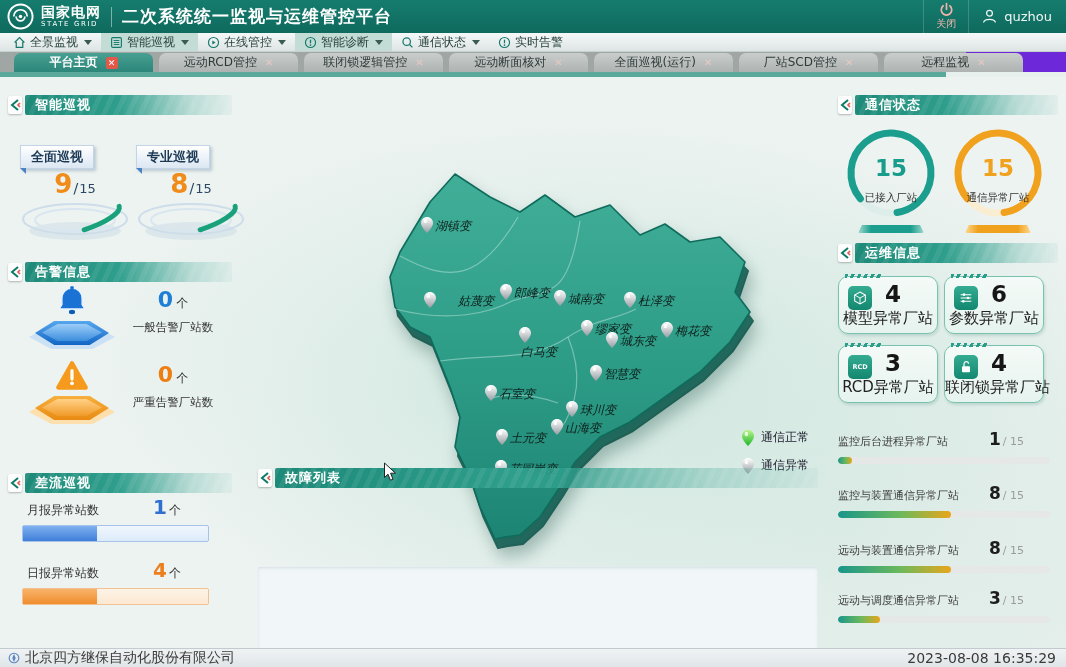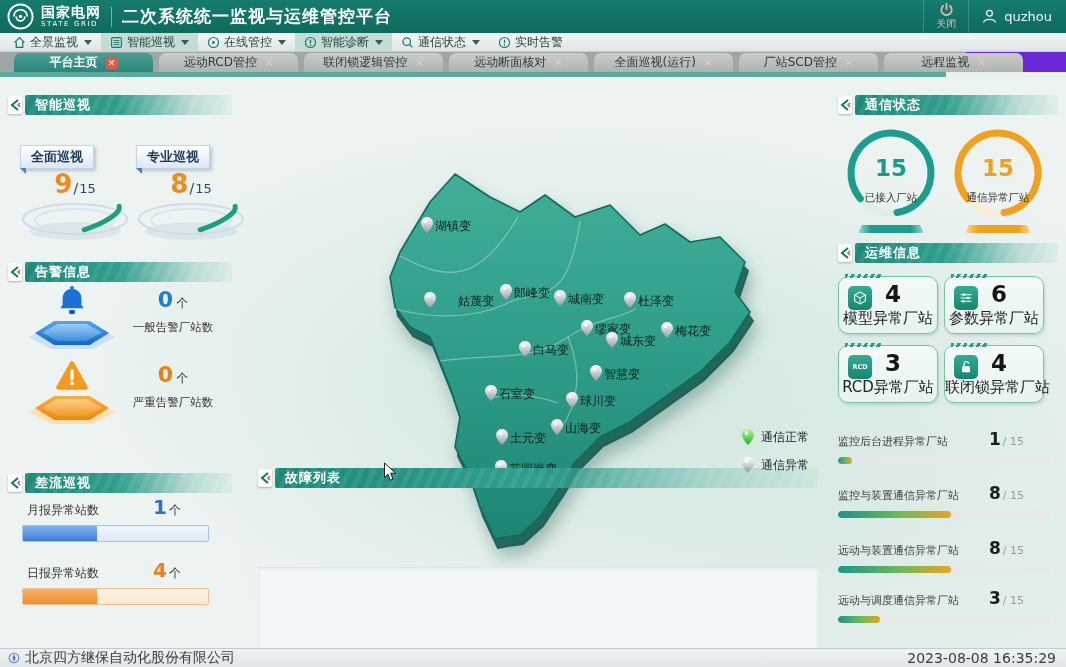--- a/index.html
+++ b/index.html
@@ -102,24 +102,24 @@
   .diff-track.blue-b { border:1px solid #a7c3ea; background:linear-gradient(180deg,#f0f6fd,#dcebfb); }
   .diff-track.orange-b { border:1px solid #f2c091; background:linear-gradient(180deg,#fdf3e6,#fde8d2); }
   .diff-fill { height:100%; }
   .blue-b .diff-fill { background:linear-gradient(180deg,#7fb1f0,#3f7fd8); }
   .orange-b .diff-fill { background:linear-gradient(180deg,#f8b36a,#ef8d2e); }
 
   
   .map-panel { position:absolute; left:250px; top:84px; width:575px; height:392px; }
   .map-svg { position:absolute; left:0; top:0; filter:drop-shadow(4px 10px 8px rgba(30,80,70,.35)); }
   .stations { position:absolute; inset:0; }
-  .pin { position:absolute; display:flex; align-items:flex-start; transform:translate(-6px,-15px); cursor:pointer; }
+  .pin { position:absolute; display:flex; align-items:flex-start; transform:translate(-6px,-15px); cursor:pointer;font-style:italic; }
   .pin-label { margin-left:2px; margin-top:1px; font-size:12px; color:#0e1f1b; white-space:nowrap; }
   .legend { position:absolute; left:492px; top:268px; }
-  .legend-row { display:flex; align-items:flex-start; gap:7px; margin-bottom:11px; }
+  .legend-row { display:flex; align-items:center; gap:7px; margin-bottom:11px; }
   .legend-label { font-size:12px; color:#223; }
 
   
   .cgauge { position:absolute; width:96px; height:120px; text-align:center; }
   .cg-num { position:absolute; left:0; top:30px; width:96px; font-size:23px; font-weight:bold; }
   .cg-num.teal { color:#189c8b; } .cg-num.orange { color:#f0a11e; }
   .cg-label { position:absolute; left:-6px; top:66px; width:108px; font-size:10.5px; color:#333; }
   .cg-base { position:absolute; left:15px; top:100px; width:66px; height:8px; border-radius:2px;
     clip-path:polygon(6% 0,94% 0,100% 100%,0 100%); }
   .cg-base.teal { background:linear-gradient(90deg,#9fd9cf,#1b9e8d 20%,#1b9e8d 80%,#9fd9cf); }
@@ -445,21 +445,21 @@
             </svg>
             <span class="pin-label">城南变</span>
           </div>
           <div class="pin" style="left: 380px; top: 146px;">
             <svg width="12" height="16" viewBox="0 0 12 16">
               <path d="M6 0C2.7 0 0 2.7 0 6c0 4.2 6 10 6 10s6-5.8 6-10C12 2.7 9.3 0 6 0z" fill="url(#gradPin)"></path>
               <ellipse cx="4.4" cy="4" rx="1.8" ry="2.2" fill="rgba(255,255,255,.85)"></ellipse>
             </svg>
             <span class="pin-label">杜泽变</span>
           </div>
-          <div class="pin" style="left: 275px; top: 195px;">
+          <div class="pin" style="left: 275px; top: 181px; flex-direction: column;">
             <svg width="12" height="16" viewBox="0 0 12 16">
               <path d="M6 0C2.7 0 0 2.7 0 6c0 4.2 6 10 6 10s6-5.8 6-10C12 2.7 9.3 0 6 0z" fill="url(#gradPin)"></path>
               <ellipse cx="4.4" cy="4" rx="1.8" ry="2.2" fill="rgba(255,255,255,.85)"></ellipse>
             </svg>
             <span class="pin-label">白马变</span>
           </div>
           <div class="pin" style="left: 337px; top: 174px;">
             <svg width="12" height="16" viewBox="0 0 12 16">
               <path d="M6 0C2.7 0 0 2.7 0 6c0 4.2 6 10 6 10s6-5.8 6-10C12 2.7 9.3 0 6 0z" fill="url(#gradPin)"></path>
               <ellipse cx="4.4" cy="4" rx="1.8" ry="2.2" fill="rgba(255,255,255,.85)"></ellipse>
@@ -487,21 +487,21 @@
             </svg>
             <span class="pin-label">智慧变</span>
           </div>
           <div class="pin" style="left: 241px; top: 239px;">
             <svg width="12" height="16" viewBox="0 0 12 16">
               <path d="M6 0C2.7 0 0 2.7 0 6c0 4.2 6 10 6 10s6-5.8 6-10C12 2.7 9.3 0 6 0z" fill="url(#gradPin)"></path>
               <ellipse cx="4.4" cy="4" rx="1.8" ry="2.2" fill="rgba(255,255,255,.85)"></ellipse>
             </svg>
             <span class="pin-label">石室变</span>
           </div>
-          <div class="pin" style="left: 322px; top: 246px;">
+          <div class="pin" style="left: 322px; top: 255px;">
             <svg width="12" height="16" viewBox="0 0 12 16">
               <path d="M6 0C2.7 0 0 2.7 0 6c0 4.2 6 10 6 10s6-5.8 6-10C12 2.7 9.3 0 6 0z" fill="url(#gradPin)"></path>
               <ellipse cx="4.4" cy="4" rx="1.8" ry="2.2" fill="rgba(255,255,255,.85)"></ellipse>
             </svg>
             <span class="pin-label">球川变</span>
           </div>
           <div class="pin" style="left: 307px; top: 273px;">
             <svg width="12" height="16" viewBox="0 0 12 16">
               <path d="M6 0C2.7 0 0 2.7 0 6c0 4.2 6 10 6 10s6-5.8 6-10C12 2.7 9.3 0 6 0z" fill="url(#gradPin)"></path>
               <ellipse cx="4.4" cy="4" rx="1.8" ry="2.2" fill="rgba(255,255,255,.85)"></ellipse>

